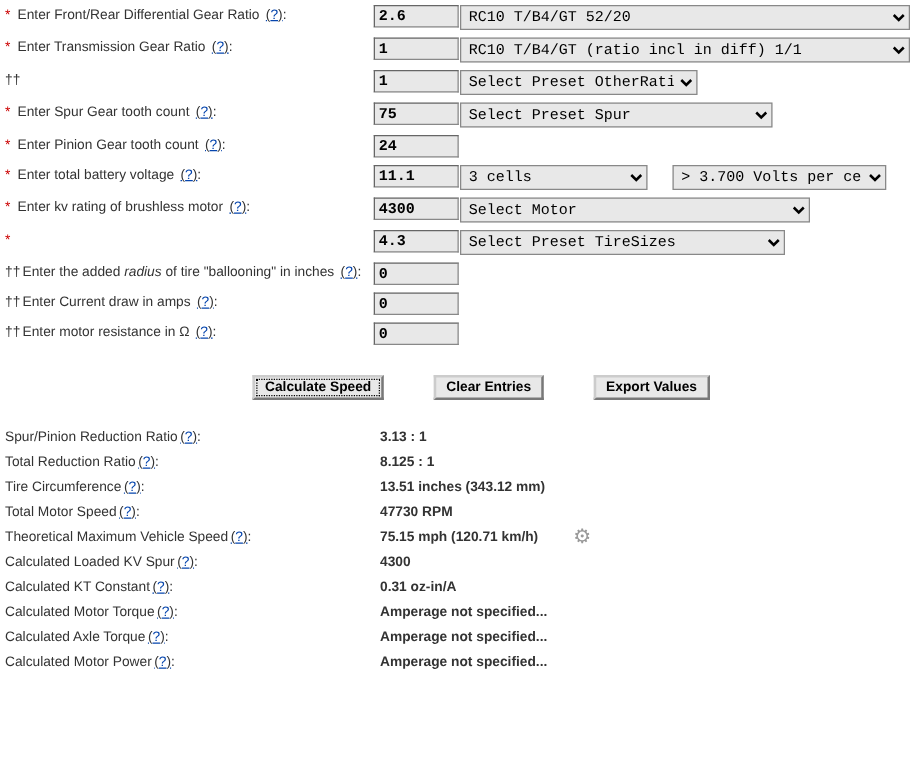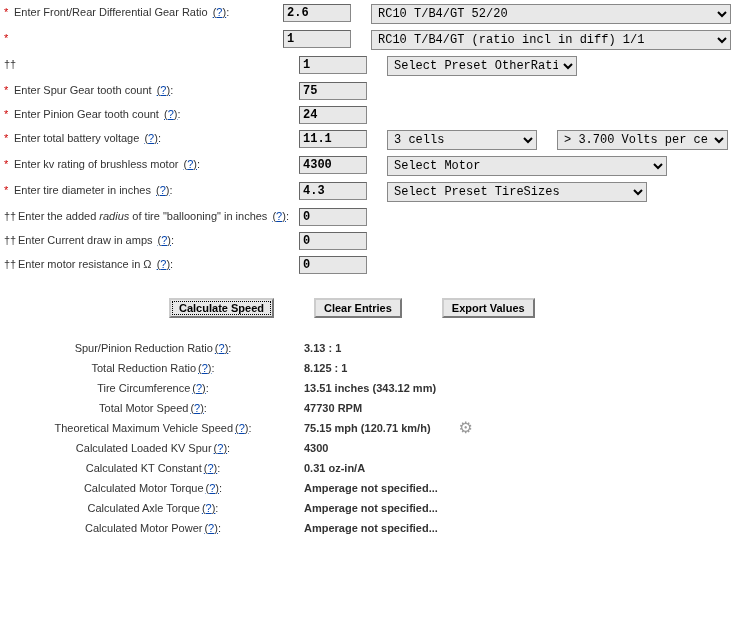--- a/index.html
+++ b/index.html
@@ -57,41 +57,42 @@
   .input-narrow { width: 60px; }
   select {
     font-family: "Courier New", monospace;
     font-size: 12px;
     background: #e8e8e8;
     border: 1px solid #888;
     padding: 0 2px;
     height: 20px;
   }
   .colon { margin-right:2px; }
-  .second-col { margin-left: 20px; }
+  .second-col { margin-left: 1px; }
   .button-row {
     display:flex;
     margin: 24px 0 24px 165px;
     gap: 40px;
   }
   button {
     font-family: Verdana, Arial, sans-serif;
     font-size: 11px;
     font-weight: bold;
     padding: 2px 8px;
     background: #e8e8e8;
     border: 2px outset #ccc;
     cursor:pointer;
   }
   button.focused {
     outline: 1px dotted #000;
     outline-offset: -4px;
+    margin-left: 33px;
   }
   .results .row { margin-bottom: 8px; }
-  .result-label { width: 300px; padding-top:0;justify-content:center; }
+  .result-label { width: 300px; padding-top:0; }
   .result-value { font-weight: bold; color:#333; }
   .gear-icon {
     margin-left: 28px;
     color:#999;
     font-size:16px;
     line-height:12px;
   }
 </style>
 </head>
 <body>
@@ -105,20 +106,21 @@
     </div>
     <input type="text" class="input-narrow" value="2.6" style="">
     <div class="second-col">
       <select style="width:360px"><option>RC10 T/B4/GT                       52/20</option></select>
     </div>
   </div>
 
   <div class="row">
     <div class="label-cell">
       <span class="req">*</span>
+      <span class="label-text"><span>Enter Transmission Gear Ratio</span> <span class="help">?</span><span class="colon">:</span></span>
     </div>
     <input type="text" class="input-narrow" value="1" style="">
     <div class="second-col">
       <select style="width:360px"><option>RC10 T/B4/GT (ratio incl in diff)          1/1</option></select>
     </div>
   </div>
 
   <div class="row">
     <div class="label-cell">
       <span class="dagger">††</span>
@@ -128,20 +130,23 @@
       <select style="width:190px"><option>Select Preset OtherRatio</option></select>
     </div>
   </div>
 
   <div class="row">
     <div class="label-cell">
       <span class="req">*</span>
       <span class="label-text"><span>Enter Spur Gear tooth count</span> <span class="help">?</span><span class="colon">:</span></span>
     </div>
     <input type="text" class="input-narrow" value="75" style="">
+    <div class="second-col">
+      <select style="width:250px"><option>Select Preset Spur</option></select>
+    </div>
   </div>
 
   <div class="row">
     <div class="label-cell">
       <span class="req">*</span>
       <span class="label-text"><span>Enter Pinion Gear tooth count</span> <span class="help">?</span><span class="colon">:</span></span>
     </div>
     <input type="text" class="input-narrow" value="24" style="">
   </div>
 
@@ -164,21 +169,20 @@
     </div>
     <input type="text" class="input-narrow" value="4300" style="">
     <div class="second-col">
       <select style="width:280px"><option>Select Motor</option></select>
     </div>
   </div>
 
   <div class="row">
     <div class="label-cell">
       <span class="req">*</span>
-      <span class="label-text"><span>Enter tire diameter in inches</span> <span class="help">?</span><span class="colon">:</span></span>
     </div>
     <input type="text" class="input-narrow" value="4.3" style="">
     <div class="second-col">
       <select style="width:260px"><option>Select Preset TireSizes</option></select>
     </div>
   </div>
 
   <div class="row">
     <div class="label-cell">
       <span class="dagger">††</span>

